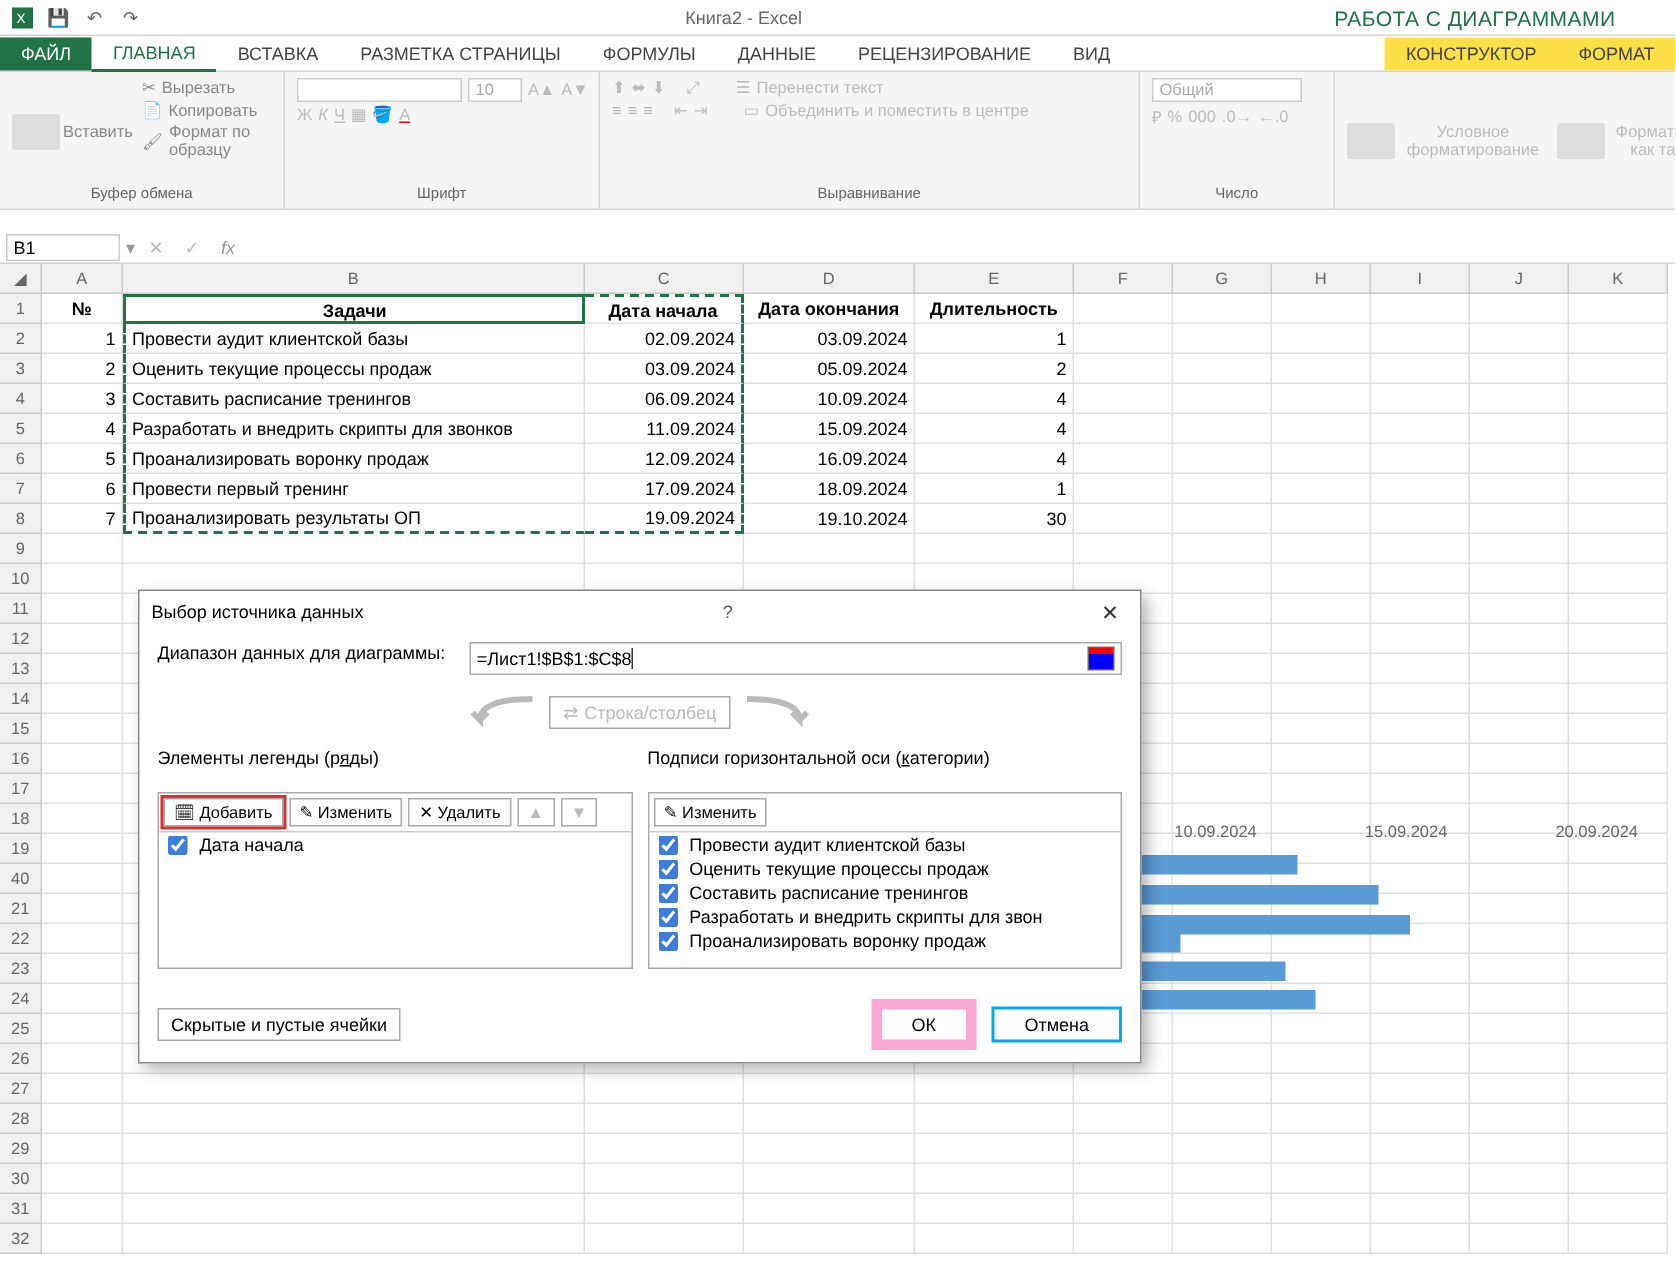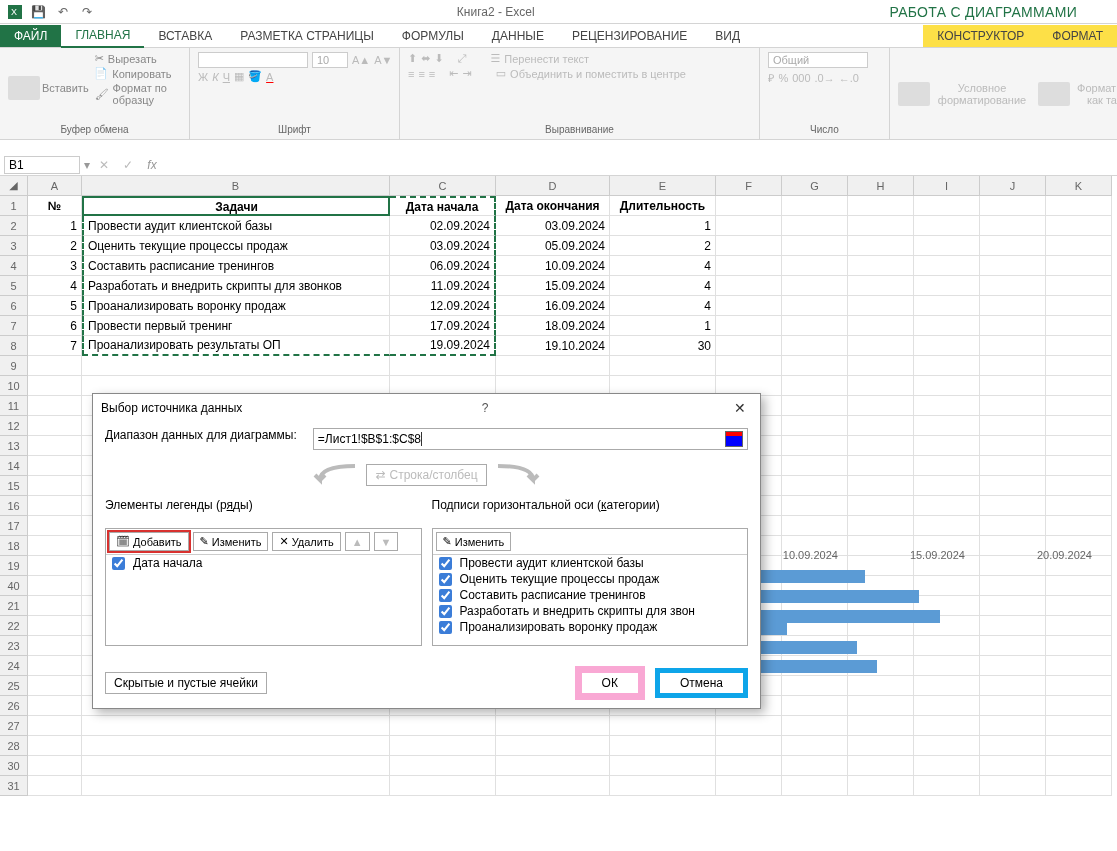--- a/index.html
+++ b/index.html
@@ -79,21 +79,21 @@
 .panel { flex: 1; border: 1px solid #aaa; }
 .panel-toolbar { display: flex; border-bottom: 1px solid #ccc; padding: 3px; gap: 4px; }
 .panel-btn { border: 1px solid #aaa; padding: 2px 6px; font-size: 11px; display: flex; align-items: center; gap: 3px; background: #fff; }
 .panel-btn.highlight { outline: 2px solid #d8312f; outline-offset: 0; }
 .panel-list { height: 90px; overflow: auto; }
 .panel-item { display: flex; align-items: center; gap: 8px; padding: 1px 6px; font-size: 12px; }
 .panel-item input { accent-color: #3b7dd8; }
 .dialog-footer { display: flex; align-items: center; padding: 8px 12px; gap: 10px; }
 .dialog-footer .left-btn { border: 1px solid #aaa; padding: 3px 8px; font-size: 12px; }
 .dialog-footer .spacer { flex: 1; }
-.dlg-btn { border: 5px solid #0ea5e9; padding: 3px 20px; font-size: 12px; background: #fff; }
+.dlg-btn { border: 2px solid #0ea5e9; padding: 3px 20px; font-size: 12px; background: #fff; }
 .dlg-btn.primary { border: 7px solid #f9a8d4; }
 .disabled { color: #bbb; }
 </style>
 </head>
 <body>
 
 <div class="titlebar">
   <div class="qat">
     <div class="qat-btn">
         <svg width="16" height="16">
@@ -629,35 +629,63 @@
         <div class="cell cD"></div>
         <div class="cell cE"></div>
         <div class="cell cF"></div>
         <div class="cell cG"></div>
         <div class="cell cH"></div>
         <div class="cell cI"></div>
         <div class="cell cJ"></div>
         <div class="cell cK"></div>
       </div>
       <div class="row">
+        <div class="row-header">29</div>
+        <div class="cell cA"></div>
+        <div class="cell cB"></div>
+        <div class="cell cC"></div>
+        <div class="cell cD"></div>
+        <div class="cell cE"></div>
+        <div class="cell cF"></div>
+        <div class="cell cG"></div>
+        <div class="cell cH"></div>
+        <div class="cell cI"></div>
+        <div class="cell cJ"></div>
+        <div class="cell cK"></div>
+      </div>
+      <div class="row">
         <div class="row-header">30</div>
         <div class="cell cA"></div>
         <div class="cell cB"></div>
         <div class="cell cC"></div>
         <div class="cell cD"></div>
         <div class="cell cE"></div>
         <div class="cell cF"></div>
         <div class="cell cG"></div>
         <div class="cell cH"></div>
         <div class="cell cI"></div>
         <div class="cell cJ"></div>
         <div class="cell cK"></div>
       </div>
       <div class="row">
         <div class="row-header">31</div>
+        <div class="cell cA"></div>
+        <div class="cell cB"></div>
+        <div class="cell cC"></div>
+        <div class="cell cD"></div>
+        <div class="cell cE"></div>
+        <div class="cell cF"></div>
+        <div class="cell cG"></div>
+        <div class="cell cH"></div>
+        <div class="cell cI"></div>
+        <div class="cell cJ"></div>
+        <div class="cell cK"></div>
+      </div>
+      <div class="row">
+        <div class="row-header">32</div>
         <div class="cell cA"></div>
         <div class="cell cB"></div>
         <div class="cell cC"></div>
         <div class="cell cD"></div>
         <div class="cell cE"></div>
         <div class="cell cF"></div>
         <div class="cell cG"></div>
         <div class="cell cH"></div>
         <div class="cell cI"></div>
         <div class="cell cJ"></div>

